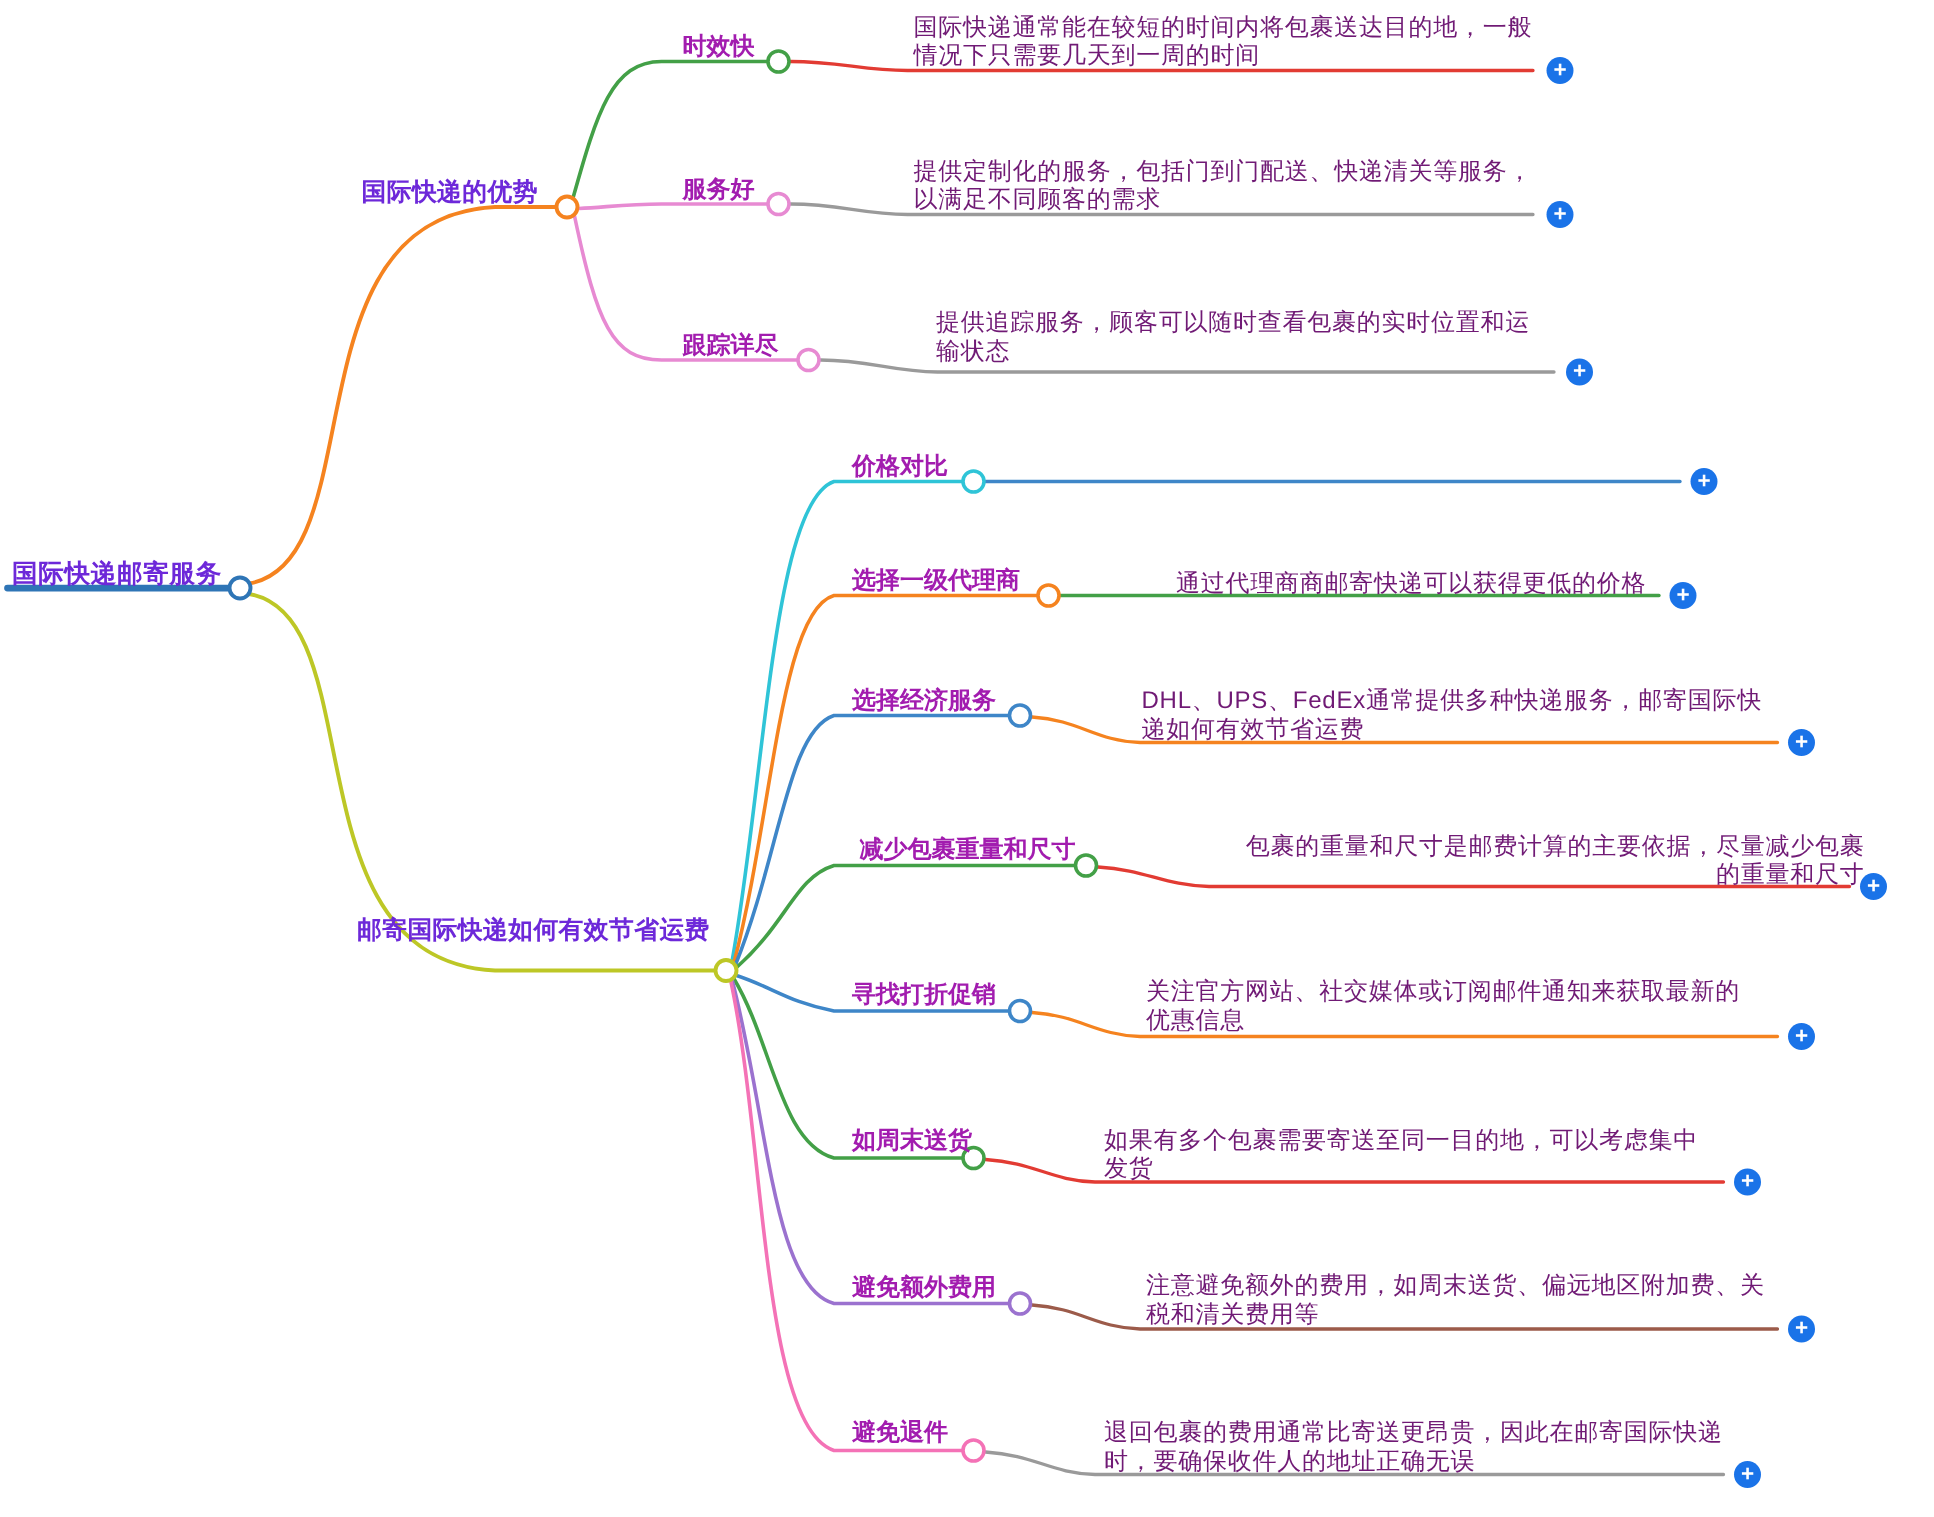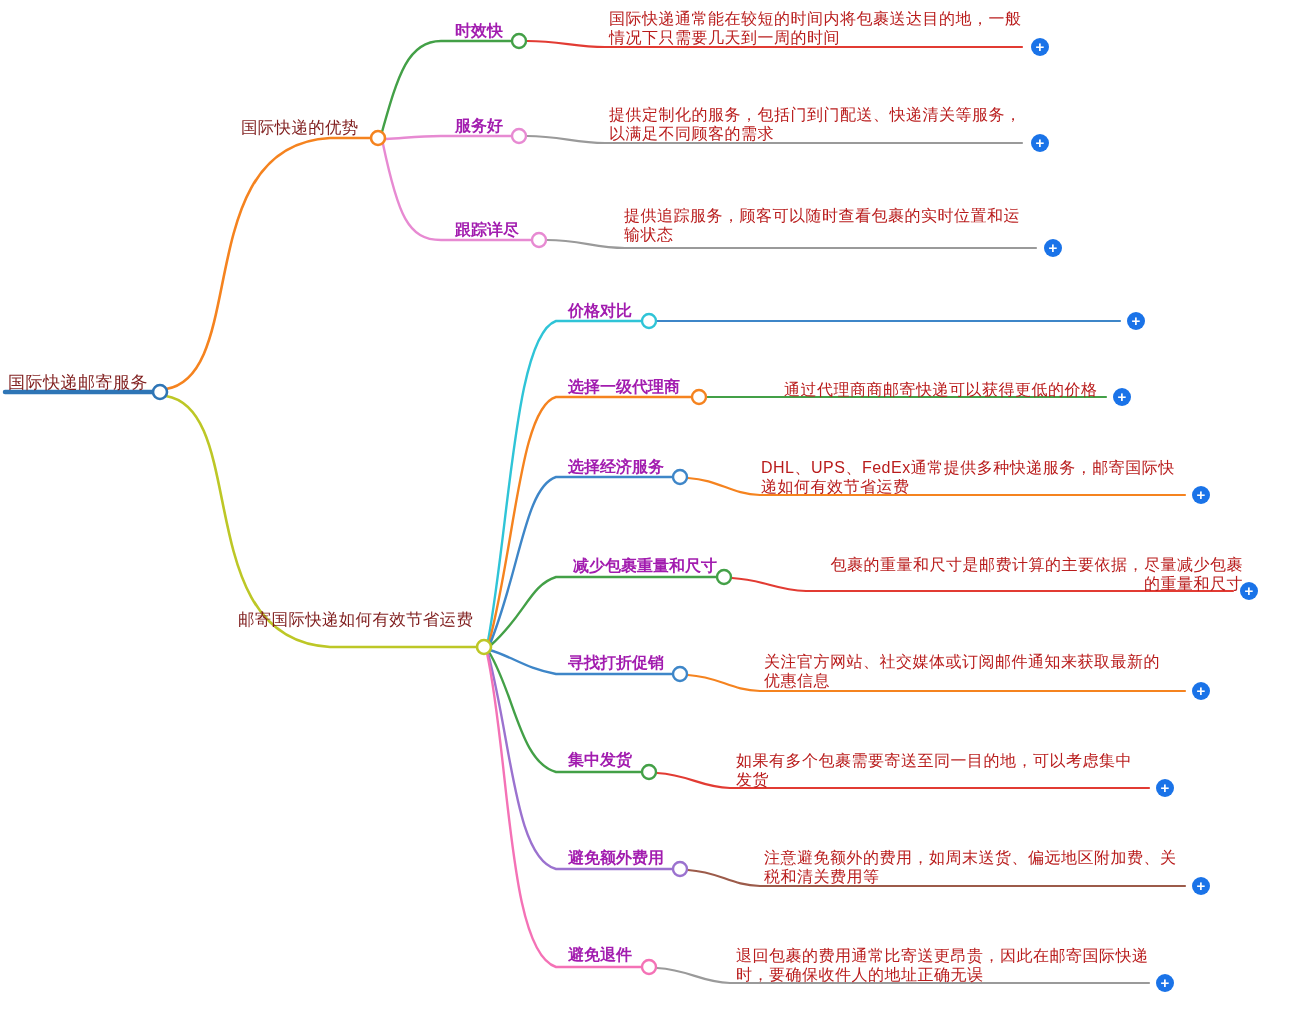--- a/index.html
+++ b/index.html
@@ -1,27 +1,27 @@
 <!DOCTYPE html>
 <html><head>
 <meta charset="utf-8">
 <style>
   html,body{margin:0;padding:0;background:#ffffff;}
   #stage{
     position:relative;width:1289px;height:1011px;background:#ffffff;overflow:hidden;
     font-family:"Liberation Sans","DejaVu Sans",sans-serif;
   }
   #wires{position:absolute;left:0;top:0;width:1289px;height:1011px;}
-  .label{position:absolute;white-space:nowrap;font-weight:normal;color:#7f1d1d;}
+  .label{position:absolute;white-space:nowrap;font-weight:bold;color:#6d28d9;}
   .root-label{font-size:17px;letter-spacing:0.5px;}
   .branch-label{font-size:16.5px;letter-spacing:0.3px;}
   .topic{position:absolute;white-space:nowrap;font-weight:bold;font-size:16px;color:#a21caf;}
   .desc{
     position:absolute;font-size:16px;line-height:19px;letter-spacing:0.5px;
-    color:#b91c1c;word-break:break-all;
+    color:#701a75;word-break:break-all;
   }
   .plus{
     position:absolute;width:18px;height:18px;border-radius:50%;
     background:#1a73e8;color:#ffffff;font-size:15px;font-weight:bold;
     line-height:17px;text-align:center;cursor:pointer;user-select:none;
   }
 </style>
 </head>
 <body>
 
@@ -84,21 +84,21 @@
 
   <div class="desc" style="left:609px;top:9px;width:416px;">国际快递通常能在较短的时间内将包裹送达目的地，一般情况下只需要几天到一周的时间</div>
   <div class="desc" style="left:624px;top:206px;width:400px;">提供追踪服务，顾客可以随时查看包裹的实时位置和运输状态</div>
   <div class="desc" style="left:609px;top:105px;width:416px;">提供定制化的服务，包括门到门配送、快递清关等服务，以满足不同顾客的需求</div>
 
   <div class="topic" style="left:568px;top:301px;">价格对比</div>
   <div class="topic" style="left:568px;top:377px;">选择一级代理商</div>
   <div class="topic" style="left:568px;top:457px;">选择经济服务</div>
   <div class="topic" style="left:573px;top:556px;">减少包裹重量和尺寸</div>
   <div class="topic" style="left:568px;top:653px;">寻找打折促销</div>
-  <div class="topic" style="left:568px;top:750px;">集中发货</div>
+  <div class="topic" style="left:568px;top:750px;">如周末送货</div>
   <div class="topic" style="left:568px;top:848px;">避免额外费用</div>
   <div class="topic" style="left:568px;top:945px;">避免退件</div>
 
   <div class="desc" style="left:784px;top:380px;width:340px;">通过代理商商邮寄快递可以获得更低的价格</div>
   <div class="desc" style="left:761px;top:458px;width:416px;">DHL、UPS、FedEx通常提供多种快递服务，邮寄国际快递如何有效节省运费</div>
   <div class="desc" style="left:827px;top:555px;width:416px;text-align:right;">包裹的重量和尺寸是邮费计算的主要依据，尽量减少包裹的重量和尺寸</div>
   <div class="desc" style="left:736px;top:751px;width:400px;">如果有多个包裹需要寄送至同一目的地，可以考虑集中发货</div>
   <div class="desc" style="left:764px;top:652px;width:400px;">关注官方网站、社交媒体或订阅邮件通知来获取最新的优惠信息</div>
   <div class="desc" style="left:764px;top:848px;width:416px;">注意避免额外的费用，如周末送货、偏远地区附加费、关税和清关费用等</div>
   <div class="desc" style="left:736px;top:946px;width:416px;">退回包裹的费用通常比寄送更昂贵，因此在邮寄国际快递时，要确保收件人的地址正确无误</div>

